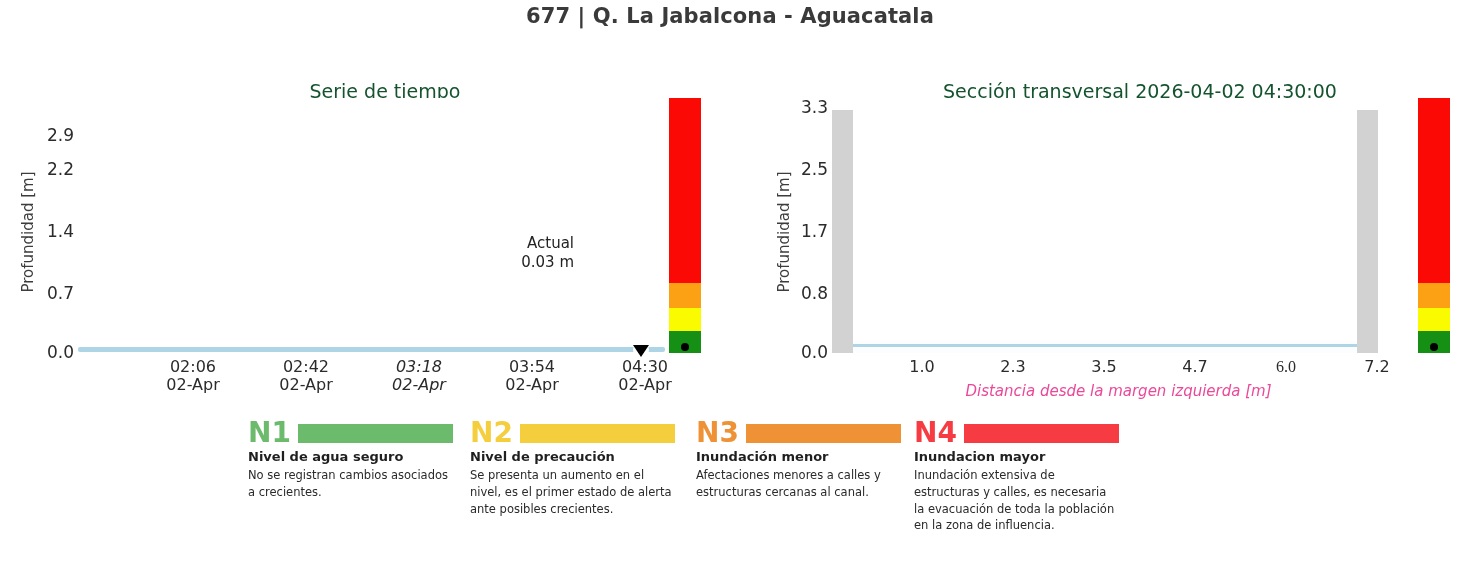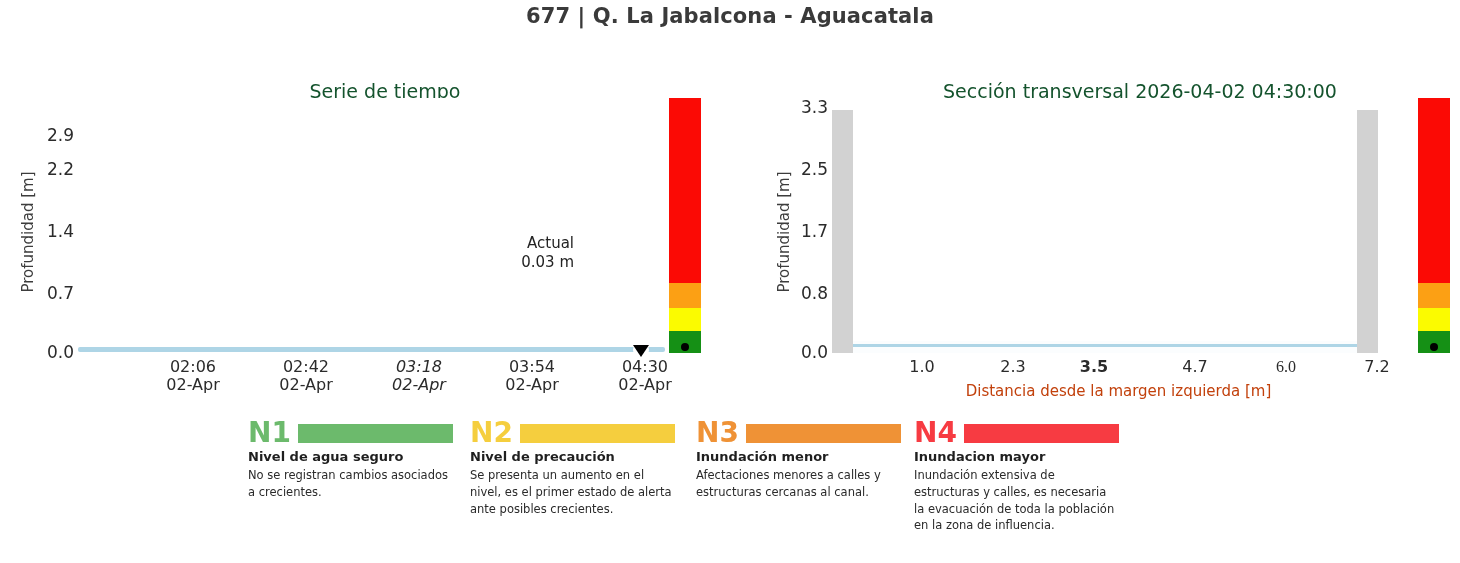--- a/index.html
+++ b/index.html
@@ -41,23 +41,24 @@
     position: absolute;
     font-size: 15px;
     color: #3c3c3c;
     transform: rotate(-90deg);
     transform-origin: 50% 50%;
     white-space: nowrap;
   }
   .xlabel {
     position: absolute;
     font-size: 15px;
-    color: #c2410c;
+    color: #ec4899;
     white-space: nowrap;
     text-align: center;
+    font-style: italic;
   }
   .ytick {
     position: absolute;
     font-size: 17px;
     color: #2b2b2b;
     text-align: right;
     white-space: nowrap;
   }
   .xtick {
     position: absolute;
@@ -240,21 +241,21 @@
     <div class="bank" style="left:0px; top:12px; width:21px; height:243px;"></div>
 
     <div class="bank" style="left:525px; top:12px; width:21px; height:243px;"></div>
 
     <div class="water-fill" style="left:21px; top:243px; width:504px; height:12px;"></div>
     <div class="water-line" style="left:21px; top:246px; width:504px; height:3px;"></div>
   </div>
 
   <div class="xtick" style="left:152px; top:288px; width:60px;">1.0</div>
   <div class="xtick" style="left:243px; top:288px; width:60px;">2.3</div>
-  <div class="xtick" style="left:324px; top:288px; width:60px;font-weight:bold;">3.5</div>
+  <div class="xtick" style="left:334px; top:288px; width:60px;">3.5</div>
   <div class="xtick" style="left:425px; top:288px; width:60px;">4.7</div>
   <div class="xtick" style="left:516px; top:288px; width:60px;font-family:Liberation Serif, serif;">6.0</div>
   <div class="xtick" style="left:607px; top:288px; width:60px;">7.2</div>
 
   <div class="xlabel" style="left:92px; top:312px; width:573px;">Distancia desde la margen izquierda [m]</div>
 
   <div class="level-bar" style="left:678px; top:28px; height:255px;">
     <div class="level-seg" style="top:0px;   height:185px; background:#FB0A05;"></div>
     <div class="level-seg" style="top:185px; height:25px;  background:#FCA014;"></div>
     <div class="level-seg" style="top:210px; height:23px;  background:#FBFB00;"></div>

